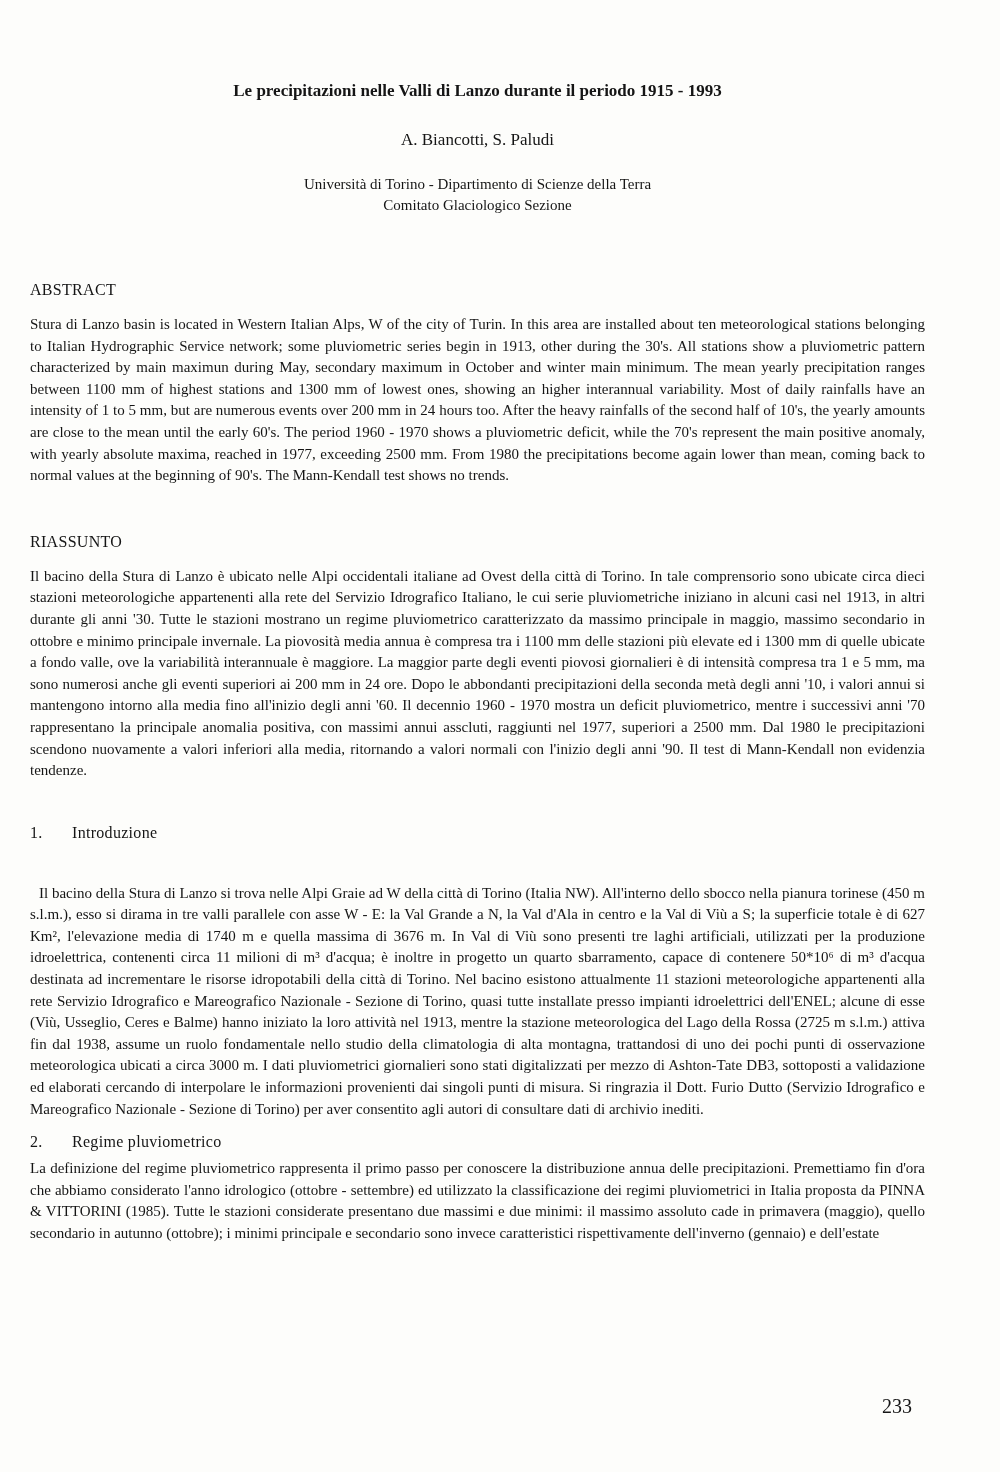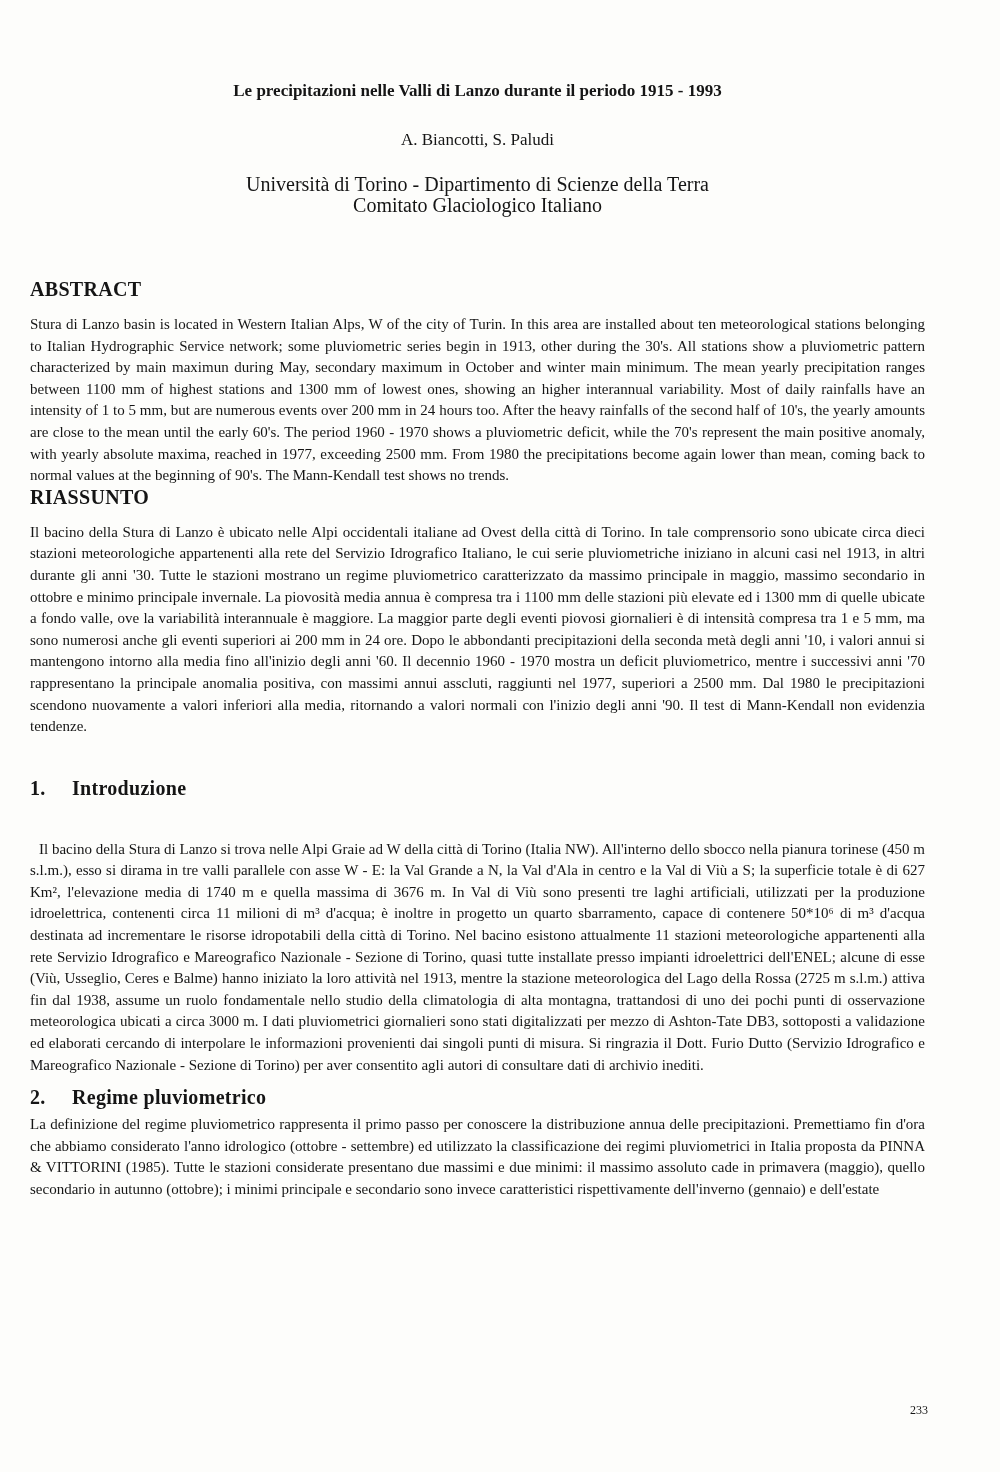--- a/index.html
+++ b/index.html
@@ -23,61 +23,61 @@
     font-weight: bold;
     line-height: 22px;
     margin-bottom: 27px;
   }
   .authors-line {
     font-size: 17px;
     line-height: 22px;
     margin-bottom: 23px;
   }
   .affil-line {
-    font-size: 20px;
+    font-size: 15px;
     line-height: 21px;
   }
   h2.section-heading {
-    font-size: 20px;
-    font-weight: bold;
+    font-size: 16px;
+    font-weight: normal;
     line-height: 21px;
     letter-spacing: 0.3px;
   }
   .sec-abstract h2 { margin-top: 63px; margin-bottom: 14px; }
-  .sec-riassunto h2 { margin-bottom: 14px; }
+  .sec-riassunto h2 { margin-top: 44px; margin-bottom: 14px; }
   .sec-intro h2 { margin-top: 40px; margin-bottom: 16px; }
   .sec-regime h2 { margin-top: 11px; margin-bottom: 6px; }
   .sec-num {
     display: inline-block;
     width: 42px;
   }
   p.body-text {
     font-size: 15px;
     line-height: 21.6px;
     text-align: justify;
   }
   .sec-intro p.body-text { text-indent: 9px; margin-top: 40px; }
   .page-number {
     position: absolute;
-    right: 72px;
+    right: 88px;
     bottom: 54px;
-    font-size: 12px;
+    font-size: 20px;
   }
 </style>
 </head>
 <body>
 
 <div class="page">
 
   <header class="title-block">
     <h1 class="paper-title">Le precipitazioni nelle Valli di Lanzo durante il periodo 1915 - 1993</h1>
     <div class="authors-line">A. Biancotti, S. Paludi</div>
     <div class="affil-block">
       <div class="affil-line">Università di Torino - Dipartimento di Scienze della Terra</div>
-      <div class="affil-line">Comitato Glaciologico Italiano</div>
+      <div class="affil-line">Comitato Glaciologico Sezione</div>
     </div>
   </header>
 
   <section class="sec-abstract">
     <h2 class="section-heading">ABSTRACT</h2>
     <p class="body-text">Stura di Lanzo basin is located in Western Italian Alps, W of the city of Turin. In this area are installed about ten meteorological stations belonging to Italian Hydrographic Service network; some pluviometric series begin in 1913, other during the 30's. All stations show a pluviometric pattern characterized by main maximun during May, secondary maximum in October and winter main minimum. The mean yearly precipitation ranges between 1100 mm of highest stations and 1300 mm of lowest ones, showing an higher interannual variability. Most of daily rainfalls have an intensity of 1 to 5 mm, but are numerous events over 200 mm in 24 hours too. After the heavy rainfalls of the second half of 10's, the yearly amounts are close to the mean until the early 60's. The period 1960 - 1970 shows a pluviometric deficit, while the 70's represent the main positive anomaly, with yearly absolute maxima, reached in 1977, exceeding 2500 mm. From 1980 the precipitations become again lower than mean, coming back to normal values at the beginning of 90's. The Mann-Kendall test shows no trends.</p>
   </section>
 
   <section class="sec-riassunto">
     <h2 class="section-heading">RIASSUNTO</h2>

